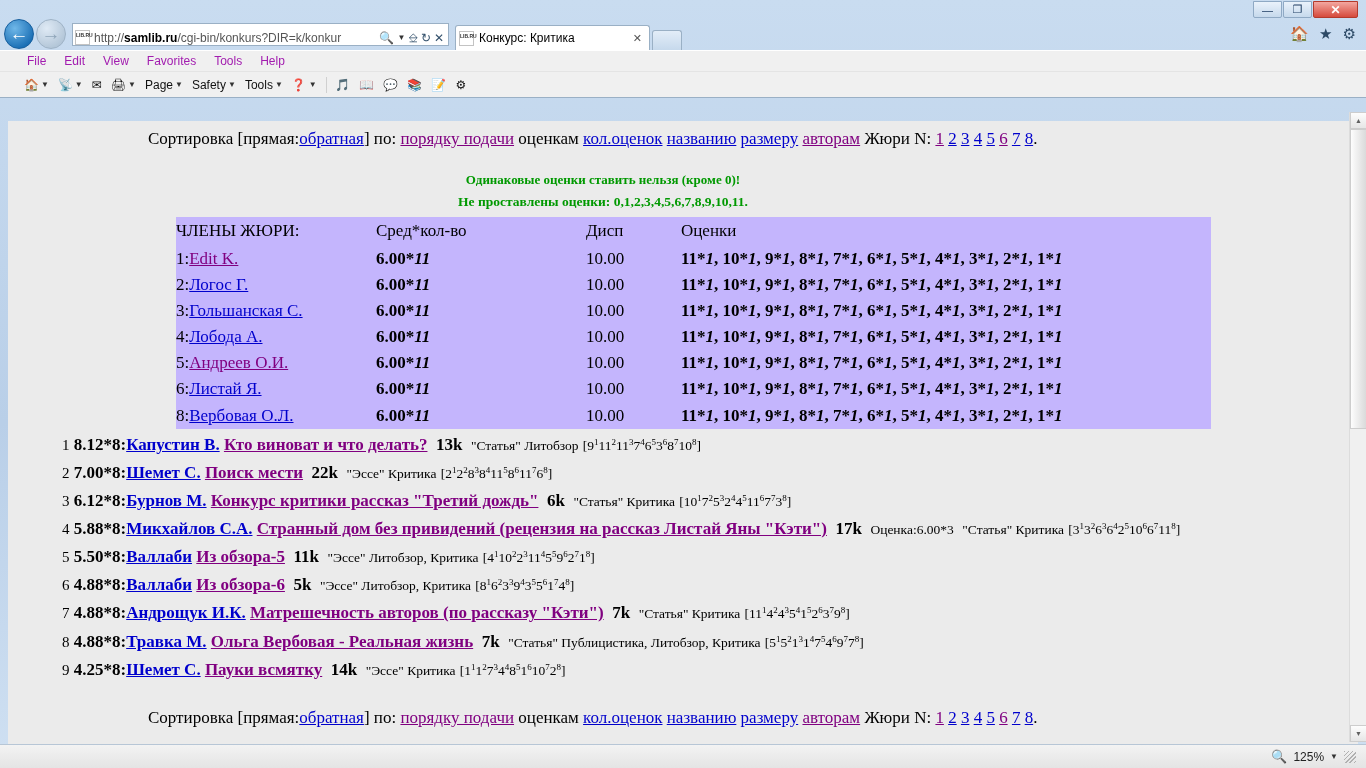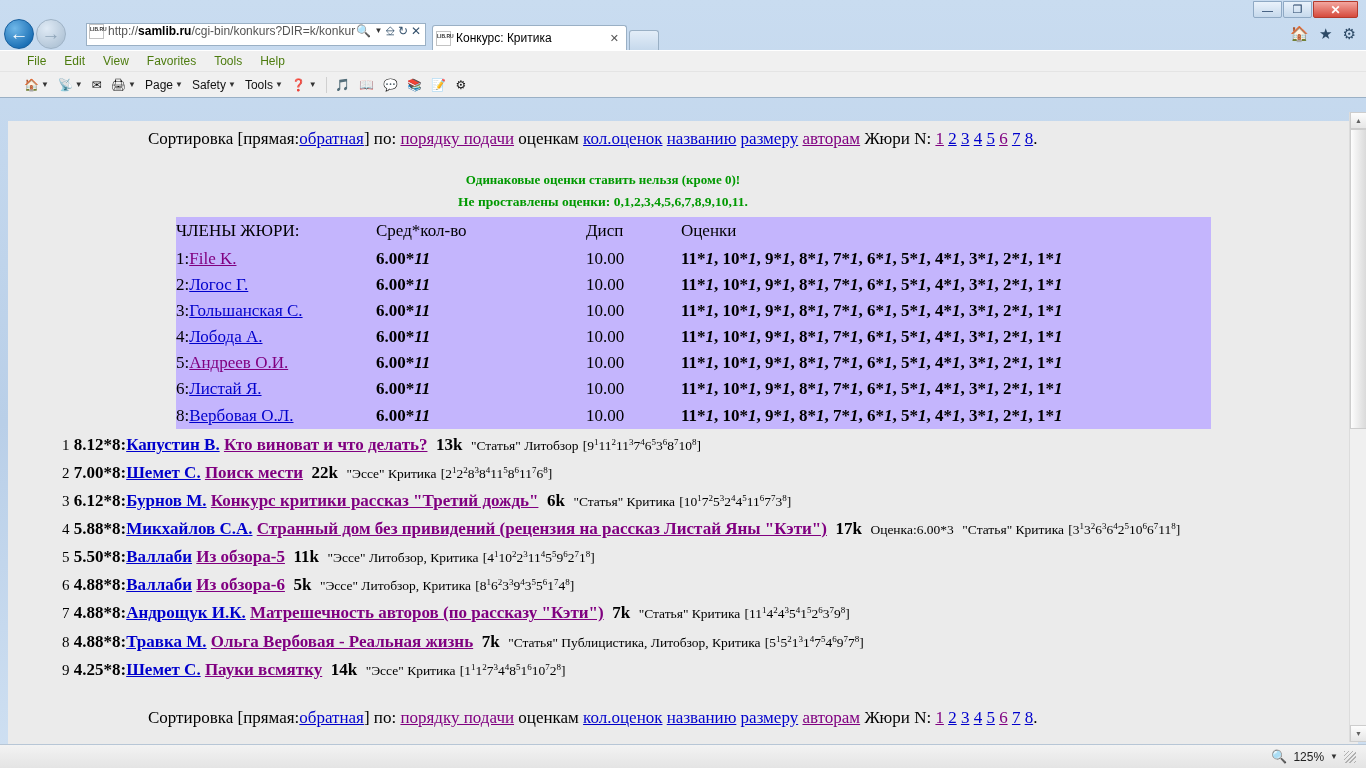--- a/index.html
+++ b/index.html
@@ -43,23 +43,23 @@
   }
   .navbtn.back {
     background:radial-gradient(circle at 35% 30%, #6fb7e8, #1b6fb5 75%);
     border:1px solid #175f9e;
   }
   .navbtn.fwd {
     background:radial-gradient(circle at 35% 30%, #dfeaf5, #b3c6d8 75%);
     border:1px solid #9fb3c6; color:#8fa5b8; margin-left:2px;
   }
   .addressbar {
-    flex:0 0 auto; width:340px; height:23px; margin-left:20px;
+    flex:0 0 auto; width:377px; height:23px; margin-left:6px;
     background:#fff; border:1px solid #9ab0c5;
-    display:flex; align-items:flex-start; padding:0 2px;
+    display:flex; align-items:flex-end; padding:0 2px;
     font-family:"Liberation Sans", sans-serif; font-size:12px;
   }
   .favicon {
     width:15px; height:15px; background:#fff; border:1px solid #c3c3c3;
     font-size:5px; line-height:6px; color:#333; text-align:center;
     font-family:"Liberation Sans", sans-serif; flex:0 0 auto;
     padding-top:1px; font-weight:bold;
   }
   .urltext { margin-left:4px; white-space:nowrap; overflow:hidden; flex:1 1 auto; color:#555; }
   .urltext b { color:#000; font-weight:bold; }
@@ -80,21 +80,21 @@
   }
   .rightglyphs {
     margin-left:auto; display:flex; gap:10px; align-items:center;
     color:#2d4a66; font-size:15px; padding-right:4px;
   }
 
   
   .menubar {
     height:22px; background:#f0f0f0; border-top:1px solid #fff;
     display:flex; align-items:center; padding-left:18px;
-    font-family:"Liberation Sans", sans-serif; font-size:12px; color:#4d7c0f;
+    font-family:"Liberation Sans", sans-serif; font-size:12px; color:#a21caf;
     border-bottom:1px solid #e4e4e4;
   }
   .menubar .mi { padding:0 9px; }
   .menuwrap { position:relative; }
 
   
   .cmdbar {
     height:26px; background:#f0f0f0; display:flex; align-items:center;
     padding-left:18px; gap:3px;
     font-family:"Liberation Sans", sans-serif; font-size:12px; color:#111;
@@ -312,21 +312,21 @@
         <thead>
           <tr>
             <th class="c1">ЧЛЕНЫ ЖЮРИ:</th>
             <th class="c2">Сред*кол-во</th>
             <th class="c3">Дисп</th>
             <th>Оценки</th>
           </tr>
         </thead>
         <tbody id="jury-body">
             <tr>
-              <td class="c1"><span class="jn">1:</span><a href="#" class="purp">File K.</a></td>
+              <td class="c1"><span class="jn">1:</span><a href="#" class="purp">Edit K.</a></td>
               <td class="c2 avg">6.00*<i>11</i></td>
               <td class="c3">10.00</td>
               <td class="sc">11*<i>1</i>, 10*<i>1</i>, 9*<i>1</i>, 8*<i>1</i>, 7*<i>1</i>, 6*<i>1</i>, 5*<i>1</i>, 4*<i>1</i>, 3*<i>1</i>, 2*<i>1</i>, 1*<i>1</i></td>
             </tr>
             <tr>
               <td class="c1"><span class="jn">2:</span><a href="#" class="blue">Логос Г.</a></td>
               <td class="c2 avg">6.00*<i>11</i></td>
               <td class="c3">10.00</td>
               <td class="sc">11*<i>1</i>, 10*<i>1</i>, 9*<i>1</i>, 8*<i>1</i>, 7*<i>1</i>, 6*<i>1</i>, 5*<i>1</i>, 4*<i>1</i>, 3*<i>1</i>, 2*<i>1</i>, 1*<i>1</i></td>
             </tr>

